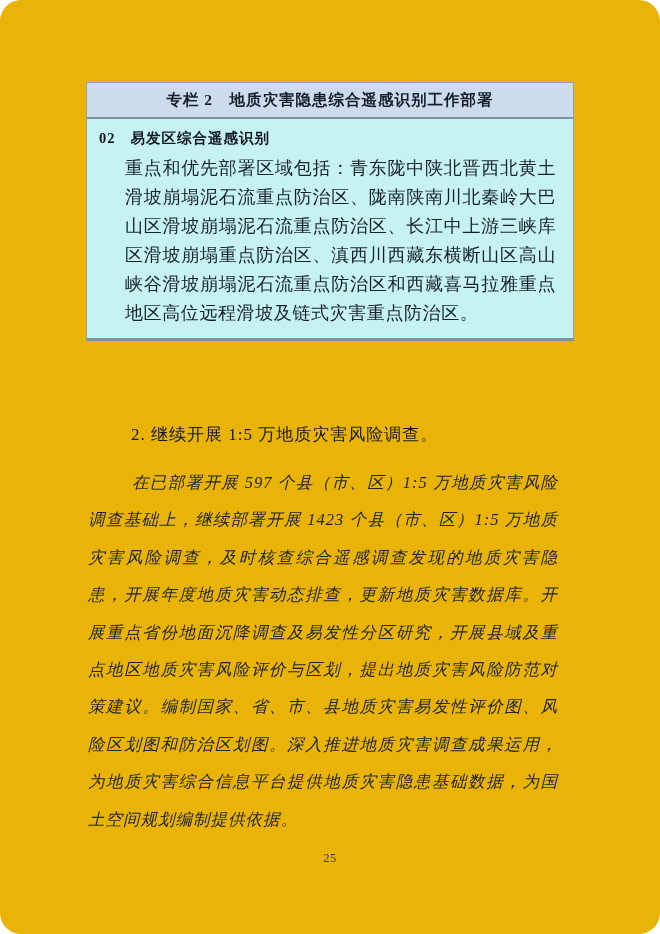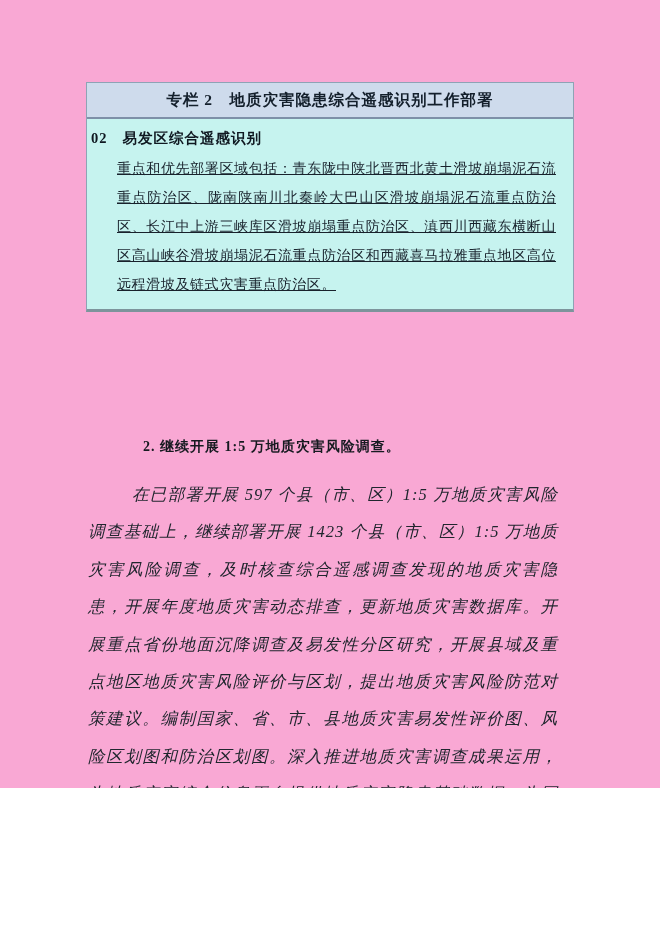--- a/index.html
+++ b/index.html
@@ -3,24 +3,25 @@
 <meta charset="utf-8">
 <style>
   html, body {
     margin: 0;
     padding: 0;
     background: #ffffff;
   }
   .page {
     position: relative;
     width: 660px;
-    height: 788px;
-    background: #f9a8d4;
+    height: 934px;
+    background: #eab308;
     font-family: "Liberation Serif", "DejaVu Serif", serif;
     overflow: hidden;
+    border-radius: 21px;
   }
 
   
   .panel {
     position: absolute;
     left: 86px;
     top: 82px;
     width: 488px;
     border: 1px solid #8ea3b5;
     border-bottom: 3px solid #7d949c;
@@ -32,55 +33,54 @@
     height: 34px;
     line-height: 34px;
     text-align: center;
     font-weight: bold;
     font-size: 15.5px;
     color: #131f2b;
     letter-spacing: 1px;
   }
   .panel-body {
     background: #c6f3ef;
-    padding: 6px 13px 10px 4px;
+    padding: 6px 13px 10px 12px;
   }
   .panel-section {
     font-weight: bold;
     font-size: 14.5px;
     color: #0f1821;
     line-height: 27px;
     letter-spacing: 1px;
   }
   .panel-section .sec-no {
     margin-right: 15px;
   }
   .panel-para {
     margin: 2px 4px 0 0;
     padding-left: 26px;
-    font-size: 14px;
+    font-size: 18px;
     line-height: 29px;
     letter-spacing: 0.6px;
     text-align: justify;
     color: #18222c;
-    text-decoration: underline;
   }
 
   
   .main {
     position: absolute;
     left: 88px;
     top: 420px;
     width: 470px;
   }
   .heading {
-    margin: 12px;
+    margin: 0;
     padding: 0 0 0 43px;
-    font-size: 14px;
-    font-weight: bold;
+    font-size: 17px;
+    font-weight: normal;
     color: #161a20;
     letter-spacing: 1px;
     line-height: 30px;
   }
   .body-para {
     margin: 14px 0 0 0;
     font-size: 16.5px;
     line-height: 37.4px;
     letter-spacing: 1px;
     text-indent: 44px;

